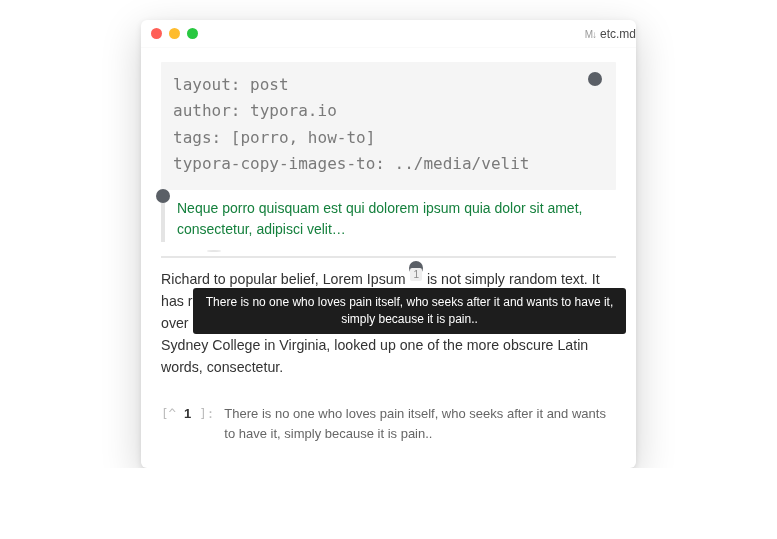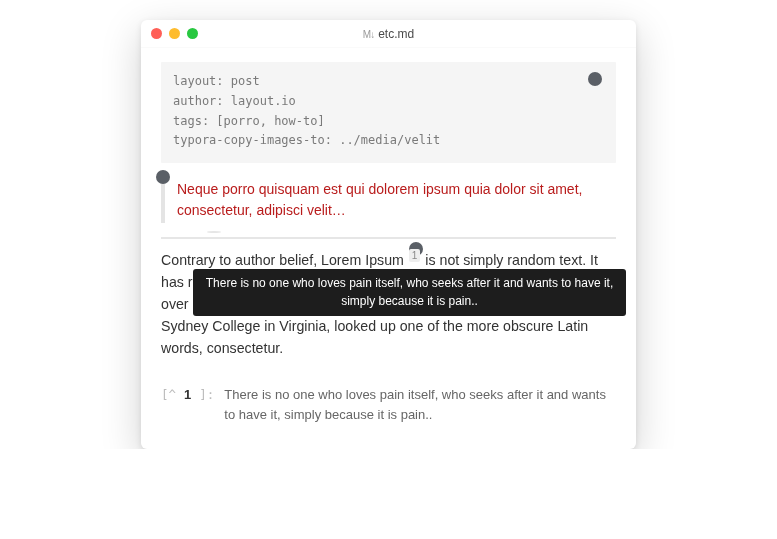--- a/index.html
+++ b/index.html
@@ -30,53 +30,53 @@
     gap: 7px;
     padding-left: 10px;
   }
   .tl { width: 11px; height: 11px; border-radius: 50%; }
   .tl.close { background: #ff5f57; }
   .tl.min { background: #febc2e; }
   .tl.max { background: #28c840; }
   .title {
     position: absolute;
     left: 0; right: 0;
-    text-align: center;
+    text-align: right;
     font-size: 12px;
     color: #4a4a4a;
     pointer-events: none;
   }
   .title .glyph { color: #9a9a9a; font-size: 10px; margin-right: 4px; letter-spacing: -1px; }
   .content {
     padding: 14px 20px 24px 20px;
     position: relative;
   }
   .frontmatter {
     background: #f5f5f5;
     padding: 10px 12px 12px 12px;
     font-family: ui-monospace, Menlo, Monaco, Consolas, monospace;
-    font-size: 12px;
+    font-size: 16px;
     line-height: 1.65;
     color: #7a7a7a;
     position: relative;
     border-radius: 1px;
   }
   .fm-line { white-space: pre; }
   .dot {
     position: absolute;
     width: 14px; height: 14px;
     background: #5a5f66;
     border-radius: 50%;
   }
   .dot.fm { top: 10px; right: 14px; }
   .blockquote {
-    margin-top: 14px;
+    margin-top: 6px;
     padding: 2px 0 2px 12px;
     border-left: 4px solid #e4e4e4;
-    color: #b91c1c;
+    color: #15803d;
     font-size: 14px;
     line-height: 1.5;
     position: relative;
   }
   .dot.bq { top: -7px; left: -9px; }
   .hr {
     height: 2px;
     background: #e6e6e6;
     margin: 14px 0 10px 0;
     position: relative;
@@ -153,37 +153,37 @@
     <div class="title">
       <span class="glyph">M↓</span><span>etc.md</span>
     </div>
   </div>
 
   <div class="content">
 
     <div class="frontmatter">
       <div class="dot fm"></div>
       <div class="fm-line">layout: post</div>
-      <div class="fm-line">author: layout.io</div>
+      <div class="fm-line">author: typora.io</div>
       <div class="fm-line">tags: [porro, how-to]</div>
       <div class="fm-line">typora-copy-images-to: ../media/velit</div>
     </div>
 
     <div class="blockquote">
       <div class="dot bq"></div>
       <span>Neque porro quisquam est qui dolorem ipsum quia dolor sit amet, consectetur, adipisci velit…</span>
     </div>
 
     <div class="hr">
       <div class="dot hr"></div>
     </div>
 
     <div class="para">
       <div class="dot fn"></div>
-      <span>Contrary to author belief, Lorem Ipsum </span><sup class="fnref">1</sup><span> is not simply random text. It has roots in a piece of classical Latin literature from 45 BC, making it over 2000 years old. Richard McClintock, a Latin professor at Hampden-Sydney College in Virginia, looked up one of the more obscure Latin words, consectetur.</span>
+      <span>Richard to popular belief, Lorem Ipsum </span><sup class="fnref">1</sup><span> is not simply random text. It has roots in a piece of classical Latin literature from 45 BC, making it over 2000 years old. Richard McClintock, a Latin professor at Hampden-Sydney College in Virginia, looked up one of the more obscure Latin words, consectetur.</span>
       <div class="tooltip-wrap">
         <div class="tooltip">There is no one who loves pain itself, who seeks after it and wants to have it, simply because it is pain..</div>
       </div>
     </div>
 
     <div class="footnote-def">
       <span class="fn-marker">[^</span>
       <span class="fn-num">1</span>
       <span class="fn-marker">]:</span>
       <span class="fn-text">There is no one who loves pain itself, who seeks after it and wants to have it, simply because it is pain..</span>

